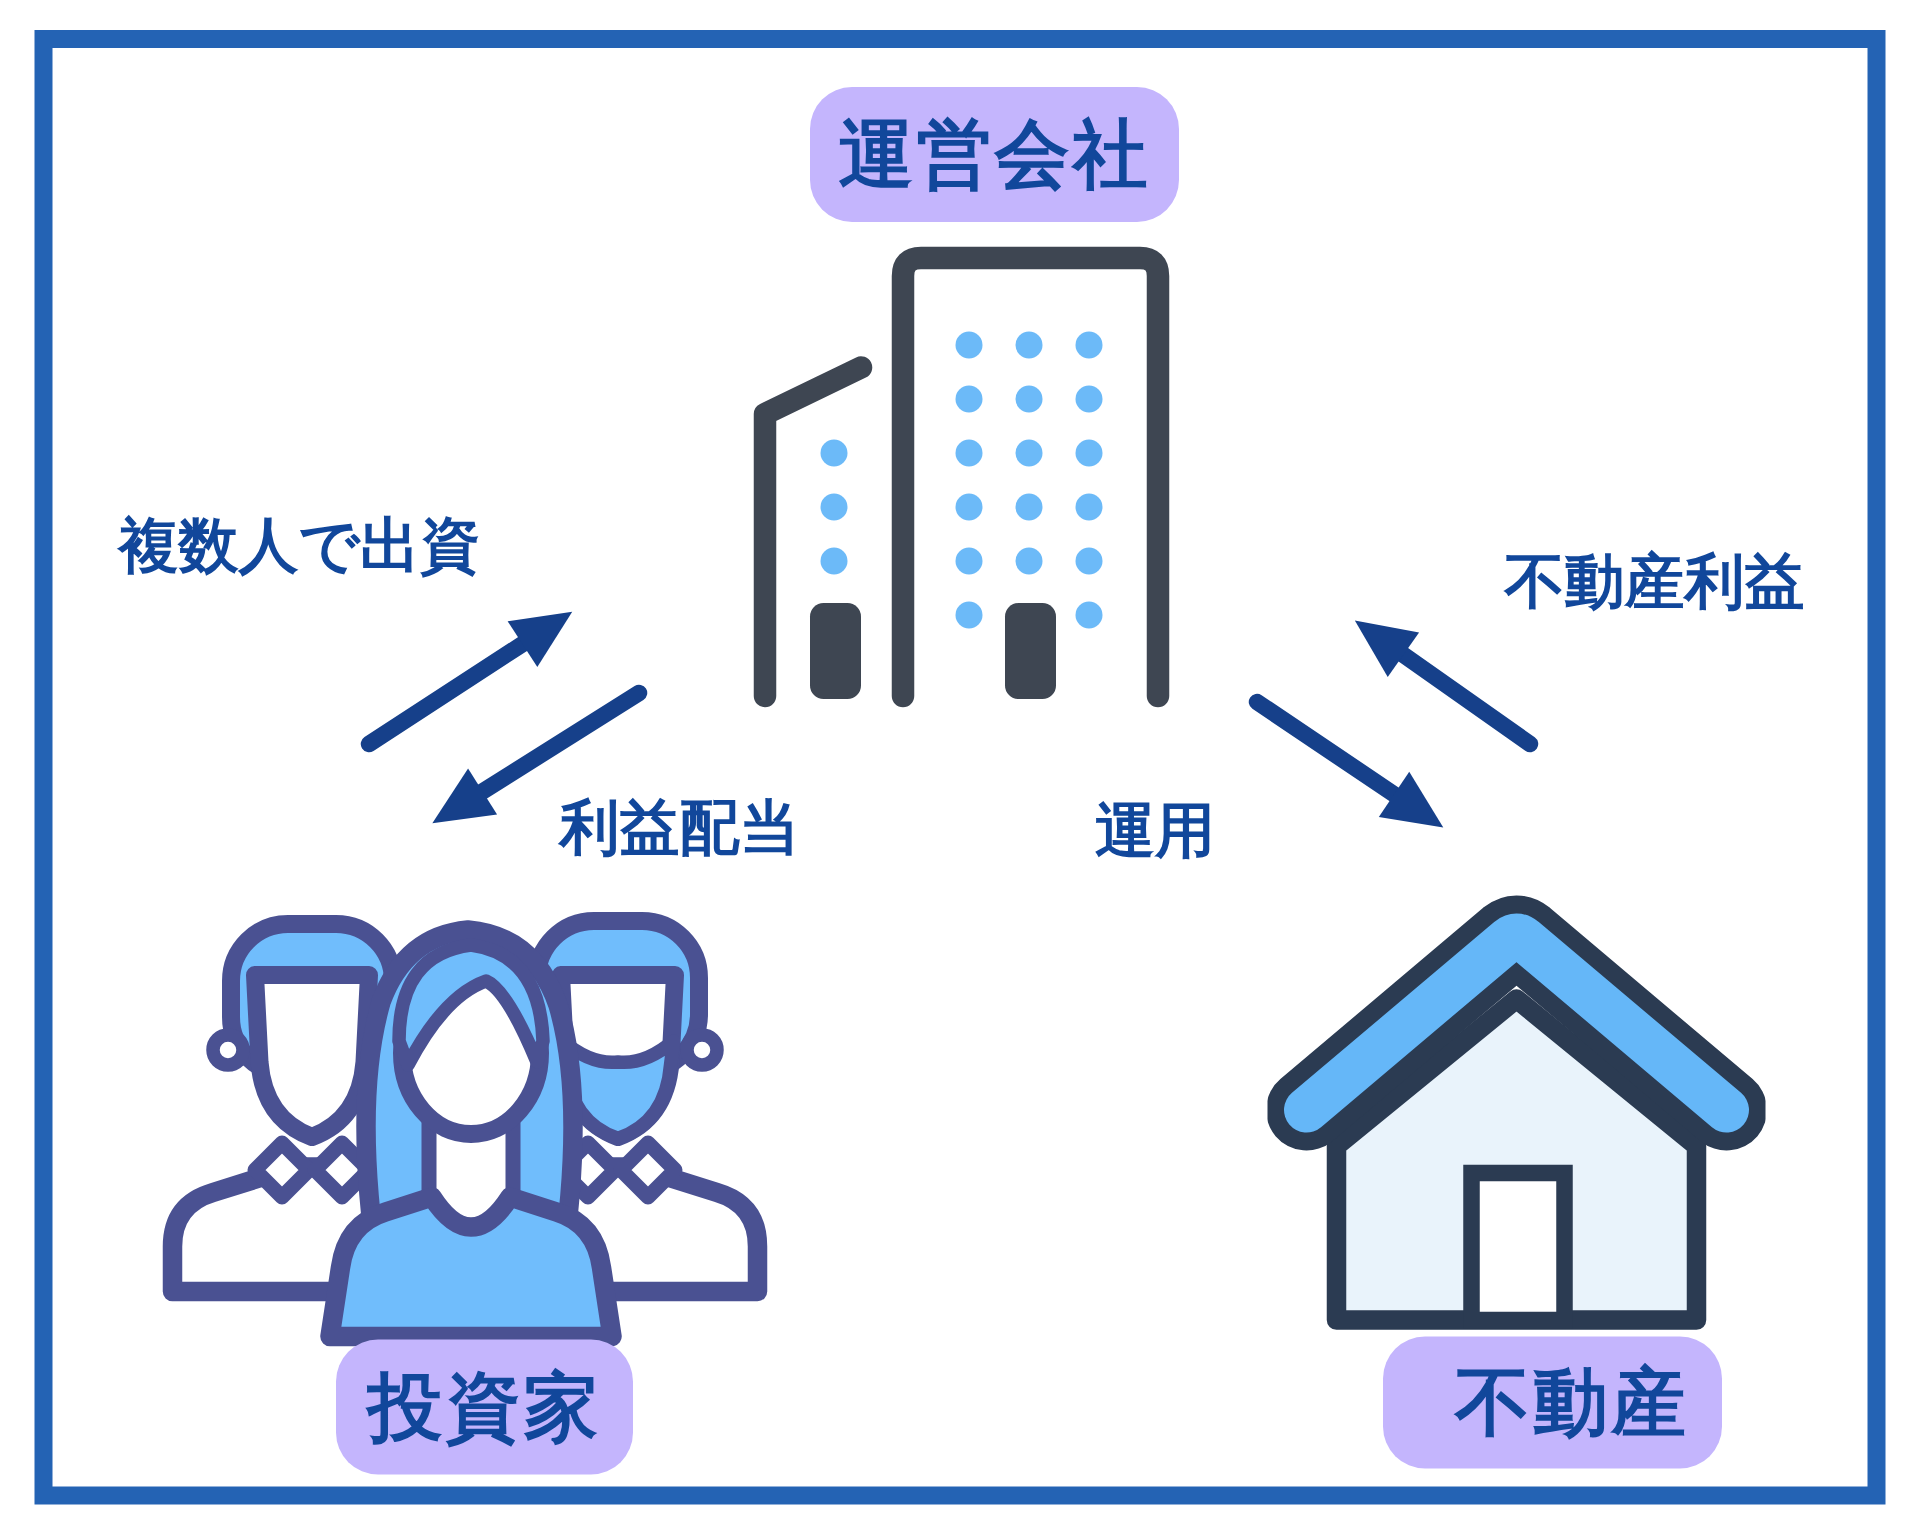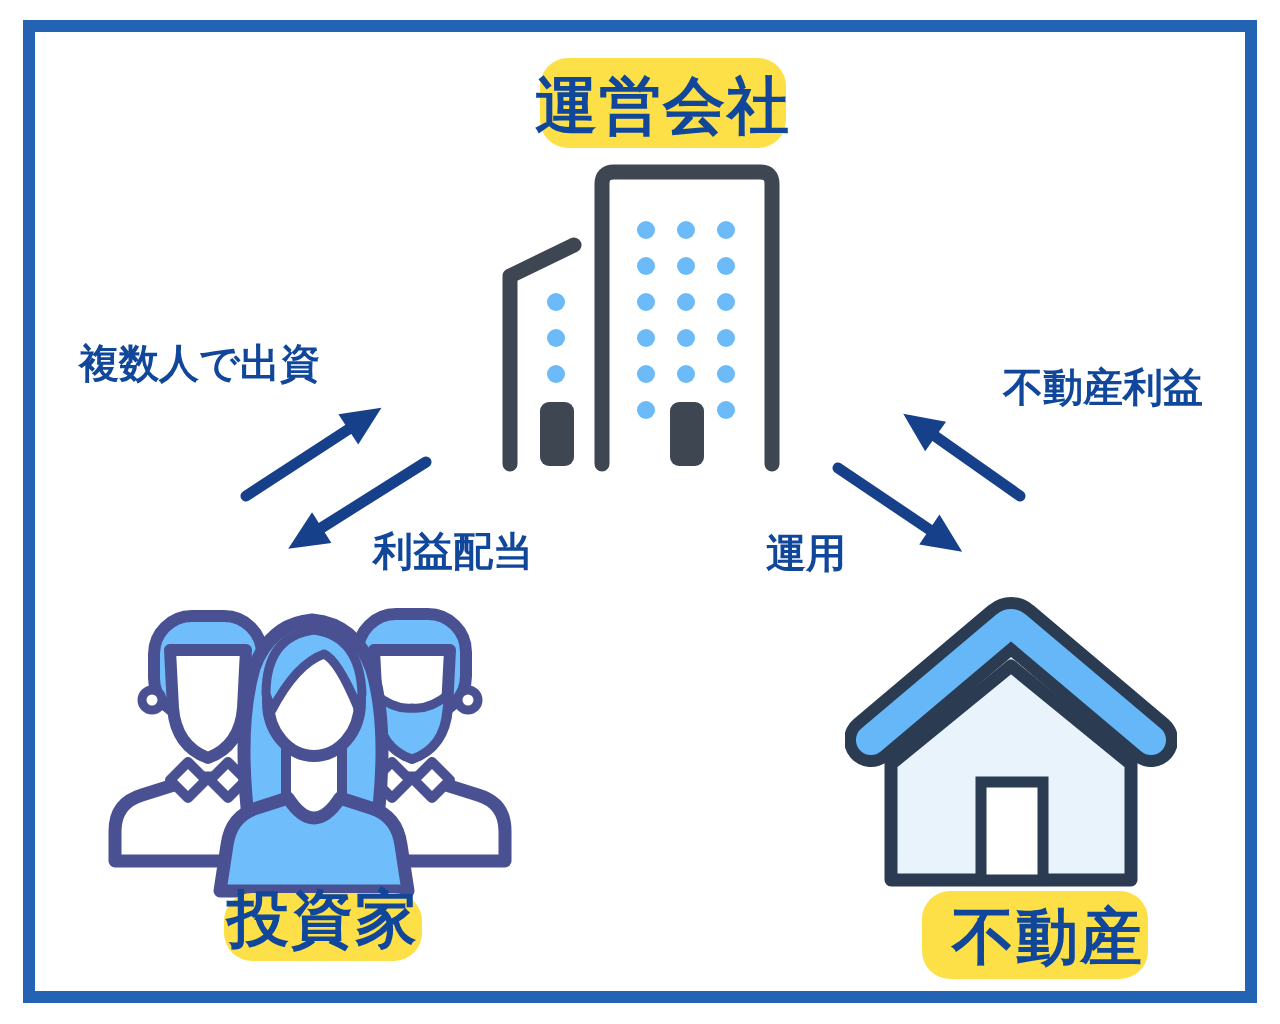--- a/index.html
+++ b/index.html
@@ -6,23 +6,23 @@
   body{
     width:1280px;height:1024px;background:#ffffff;position:relative;overflow:hidden;
     font-family:"Liberation Sans","DejaVu Sans",sans-serif;
   }
   .frame{
     position:absolute;left:23px;top:20px;width:1210px;height:959px;
     border:12px solid #2463b4;background:#ffffff;
   }
   .abs{position:absolute;}
   .pill{
-    position:absolute;display:flex;align-items:flex-end;justify-content:center;
-    background:#fde047;border-radius:28px;color:#11479b;
-    font-size:62px;font-weight:700;letter-spacing:2px;white-space:nowrap;
+    position:absolute;display:flex;align-items:center;justify-content:center;
+    background:#c4b5fd;border-radius:28px;color:#11479b;
+    font-size:50px;font-weight:700;letter-spacing:2px;white-space:nowrap;
   }
   .flow-label{
     position:absolute;color:#11479b;font-size:40px;font-weight:700;
     letter-spacing:0px;white-space:nowrap;
   }
   svg{display:block;}
   #arrows{position:absolute;left:0;top:0;pointer-events:none;}
 </style>
 </head>
 <body>
@@ -108,22 +108,22 @@
   <g stroke="#16408a" stroke-width="11" stroke-linecap="round">
     <line x1="246" y1="496" x2="352" y2="427" marker-end="url(#ah)"></line>
     <line x1="426" y1="462" x2="318" y2="530" marker-end="url(#ah)"></line>
     <line x1="1020" y1="496" x2="932" y2="434" marker-end="url(#ah)"></line>
     <line x1="838" y1="468" x2="933" y2="532" marker-end="url(#ah)"></line>
   </g>
 </svg>
 
 <div class="flow-label" style="left:79px;top:336px;">複数人で出資</div>
 <div class="flow-label" style="left:373px;top:524px;">利益配当</div>
-<div class="flow-label" style="left:766px;top:526px;">運用</div>
+<div class="flow-label" style="left:730px;top:526px;">運用</div>
 <div class="flow-label" style="left:1003px;top:360px;">不動産利益</div>
 
-<div class="pill" style="left:224px;top:893px;width:198px;height:68px;">
+<div class="pill" style="left:224px;top:893px;width:198px;height:90px;">
   <span>投資家</span>
 </div>
 
 <div class="pill" style="left:922px;top:891px;width:200px;height:88px;padding-left:26px;">
   <span>不動産</span>
 </div>
 
 </body></html>

